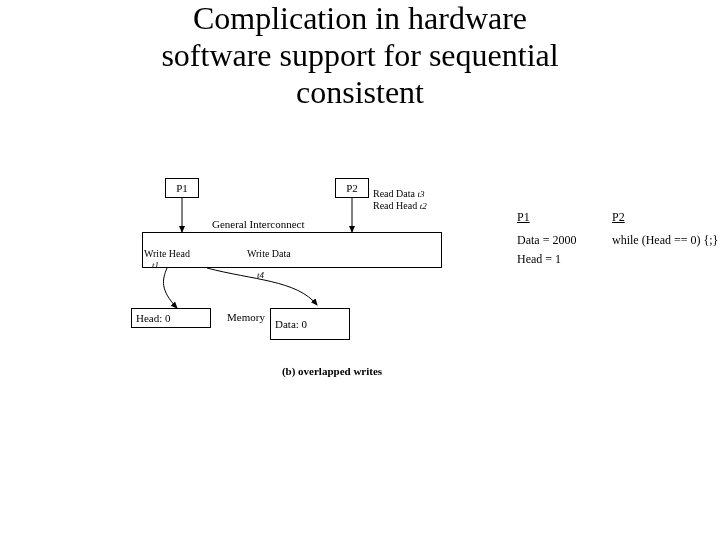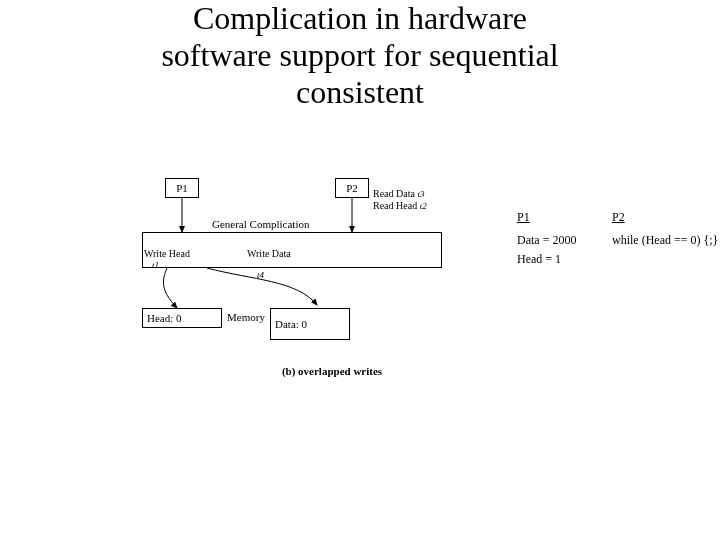--- a/index.html
+++ b/index.html
@@ -108,29 +108,29 @@
   <div class="label small" style="left:341px; top:18px;">
     <span>Read Data</span>
     <span class="ital tiny">t3</span>
   </div>
   <div class="label small" style="left:341px; top:30px;">
     <span>Read Head</span>
     <span class="ital tiny">t2</span>
   </div>
 
   <div class="box" style="left:110px; top:62px; width:300px; height:36px; border-width:1px;"></div>
-  <div class="label" style="left:180px; top:48px;">General Complication</div>
+  <div class="label" style="left:180px; top:48px;">General Interconnect</div>
 
   <div class="label small" style="left:112px; top:78px;text-align:center;">Write Head</div>
   <div class="label ital tiny" style="left:120px; top:90px;">t1</div>
 
   <div class="label small" style="left:215px; top:78px;">Write Data</div>
   <div class="label ital tiny" style="left:225px; top:100px;">t4</div>
 
-  <div class="membox" style="left:110px; top:138px; width:80px; height:20px;">
+  <div class="membox" style="left:99px; top:138px; width:80px; height:20px;">
     <span>Head: 0</span>
   </div>
   <div class="membox" style="left:238px; top:138px; width:80px; height:32px;">
     <span>Data: 0</span>
   </div>
   <div class="label" style="left:195px; top:141px;">Memory</div>
 
   <div class="caption" style="top:195px; left:-60px;">(b) overlapped writes</div>
 
   <div class="code" style="left:485px; top:40px; width:70px;">

